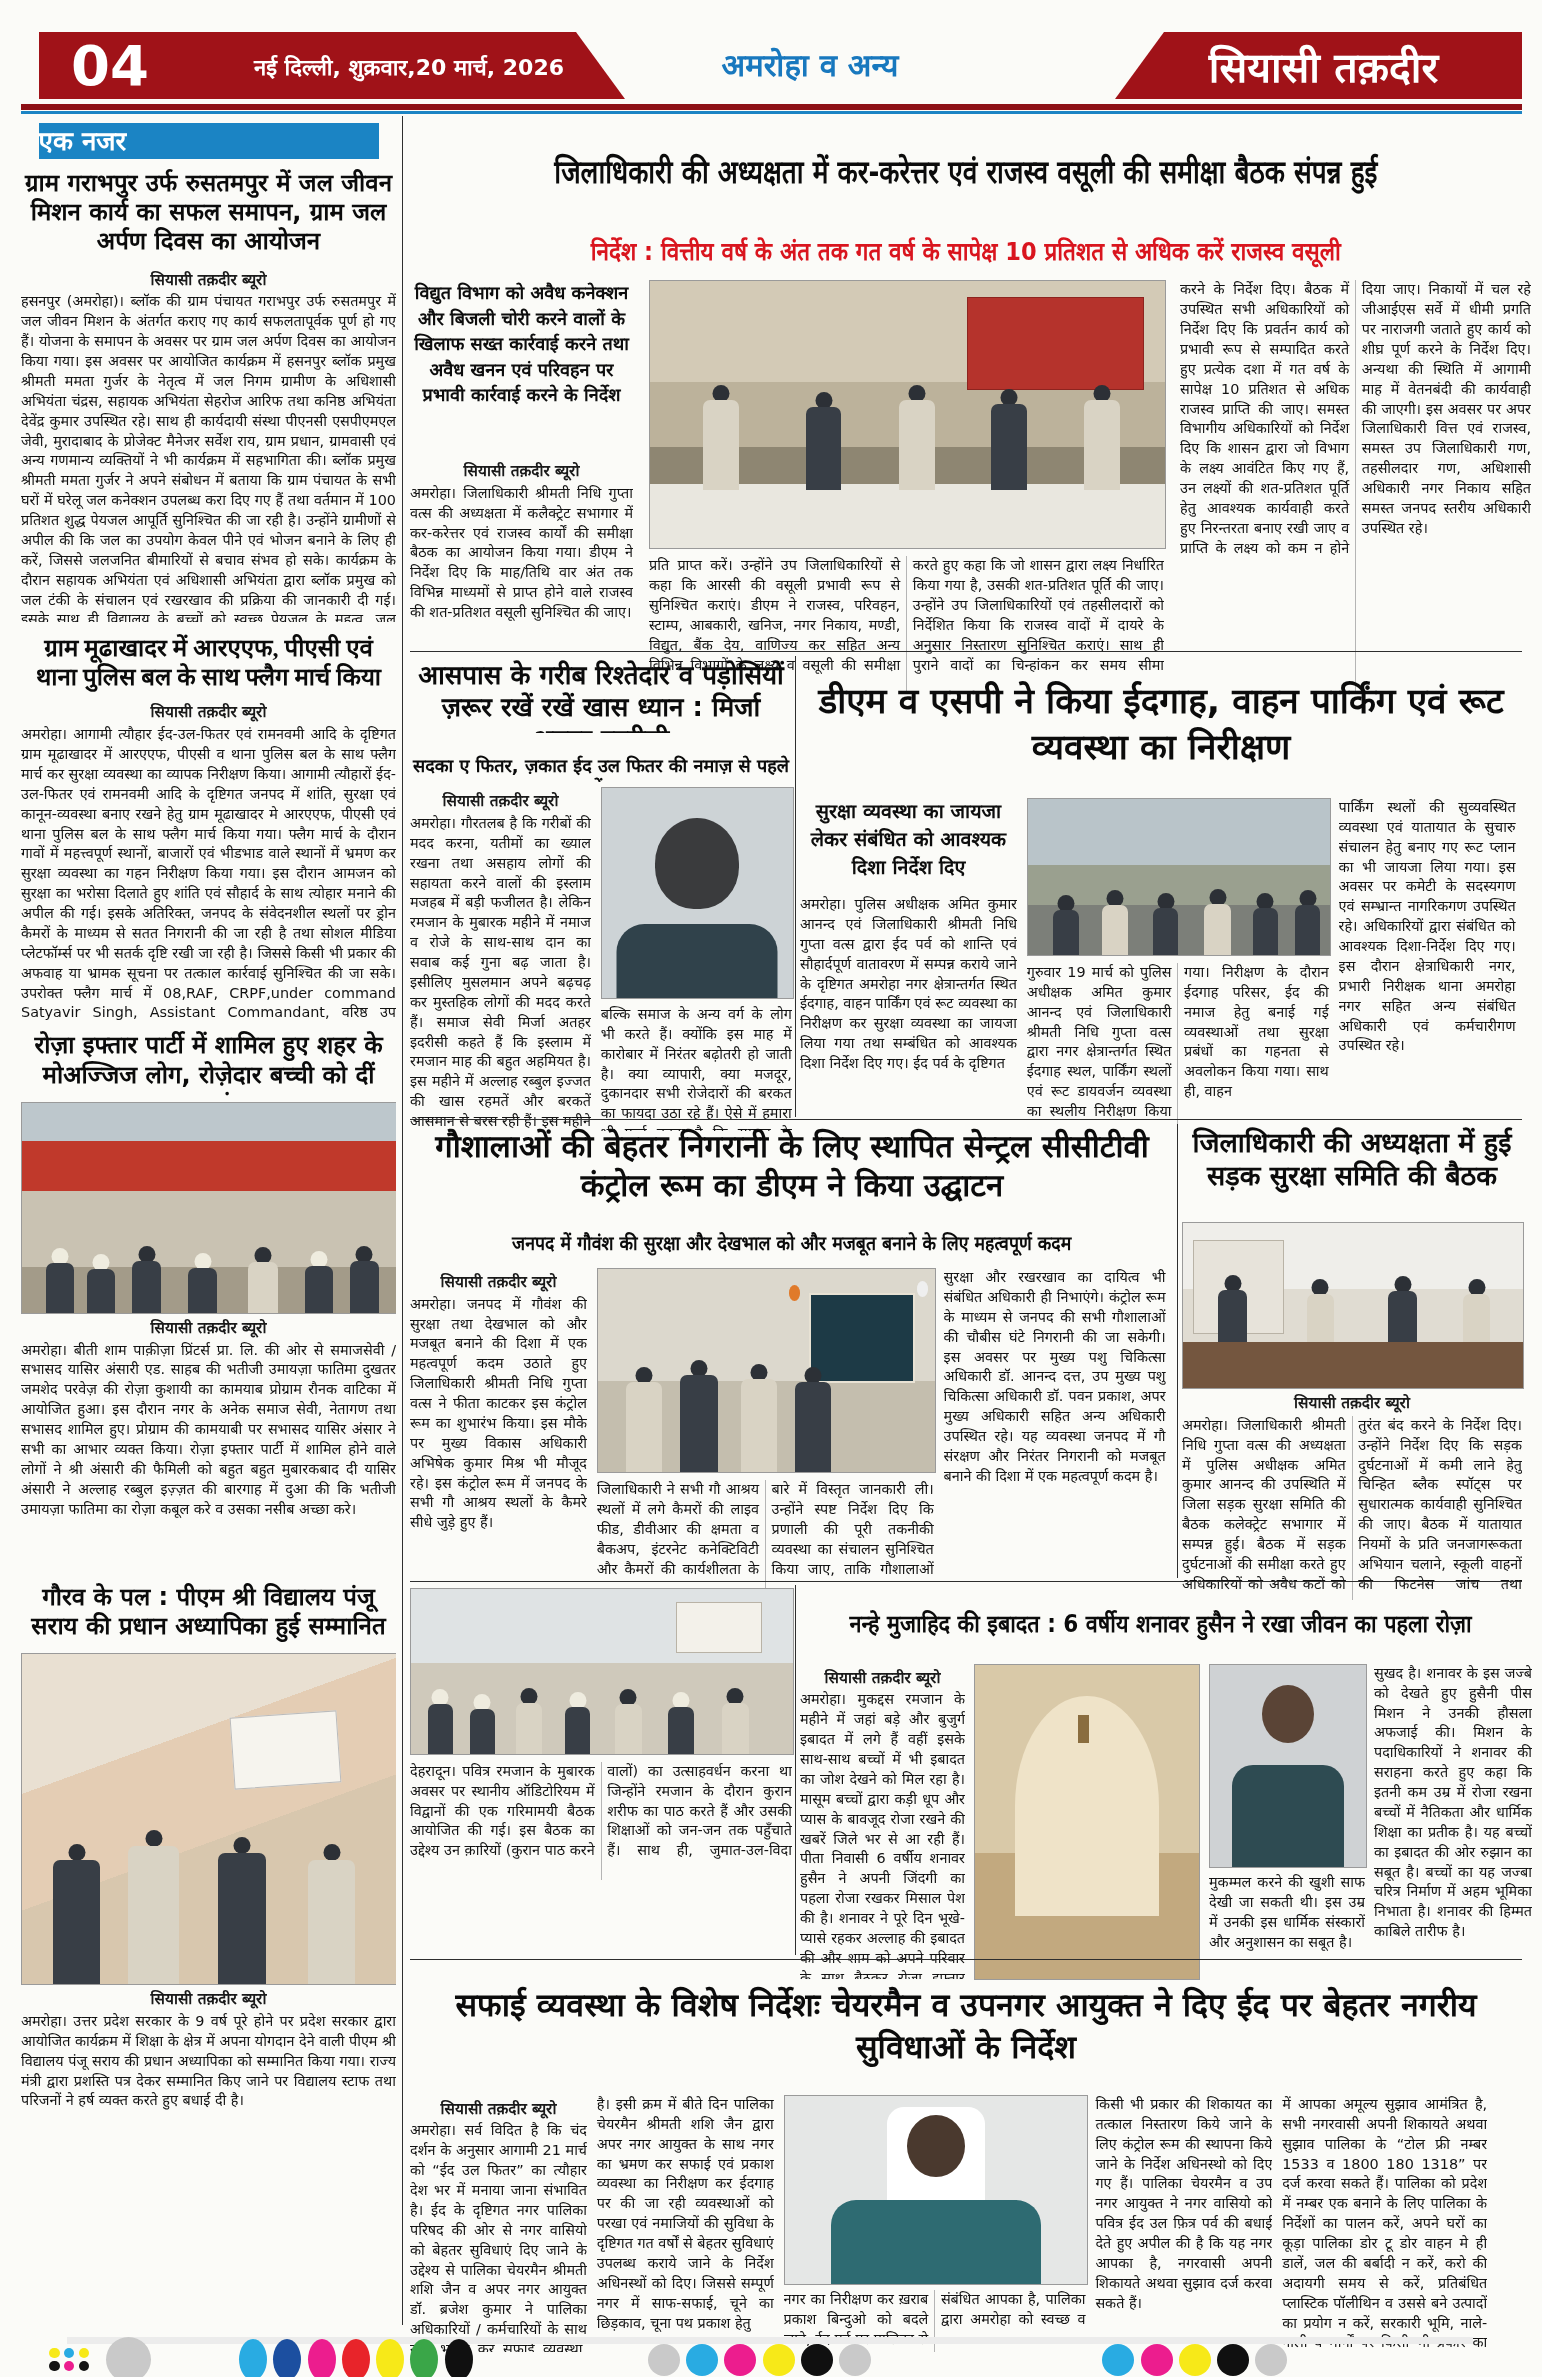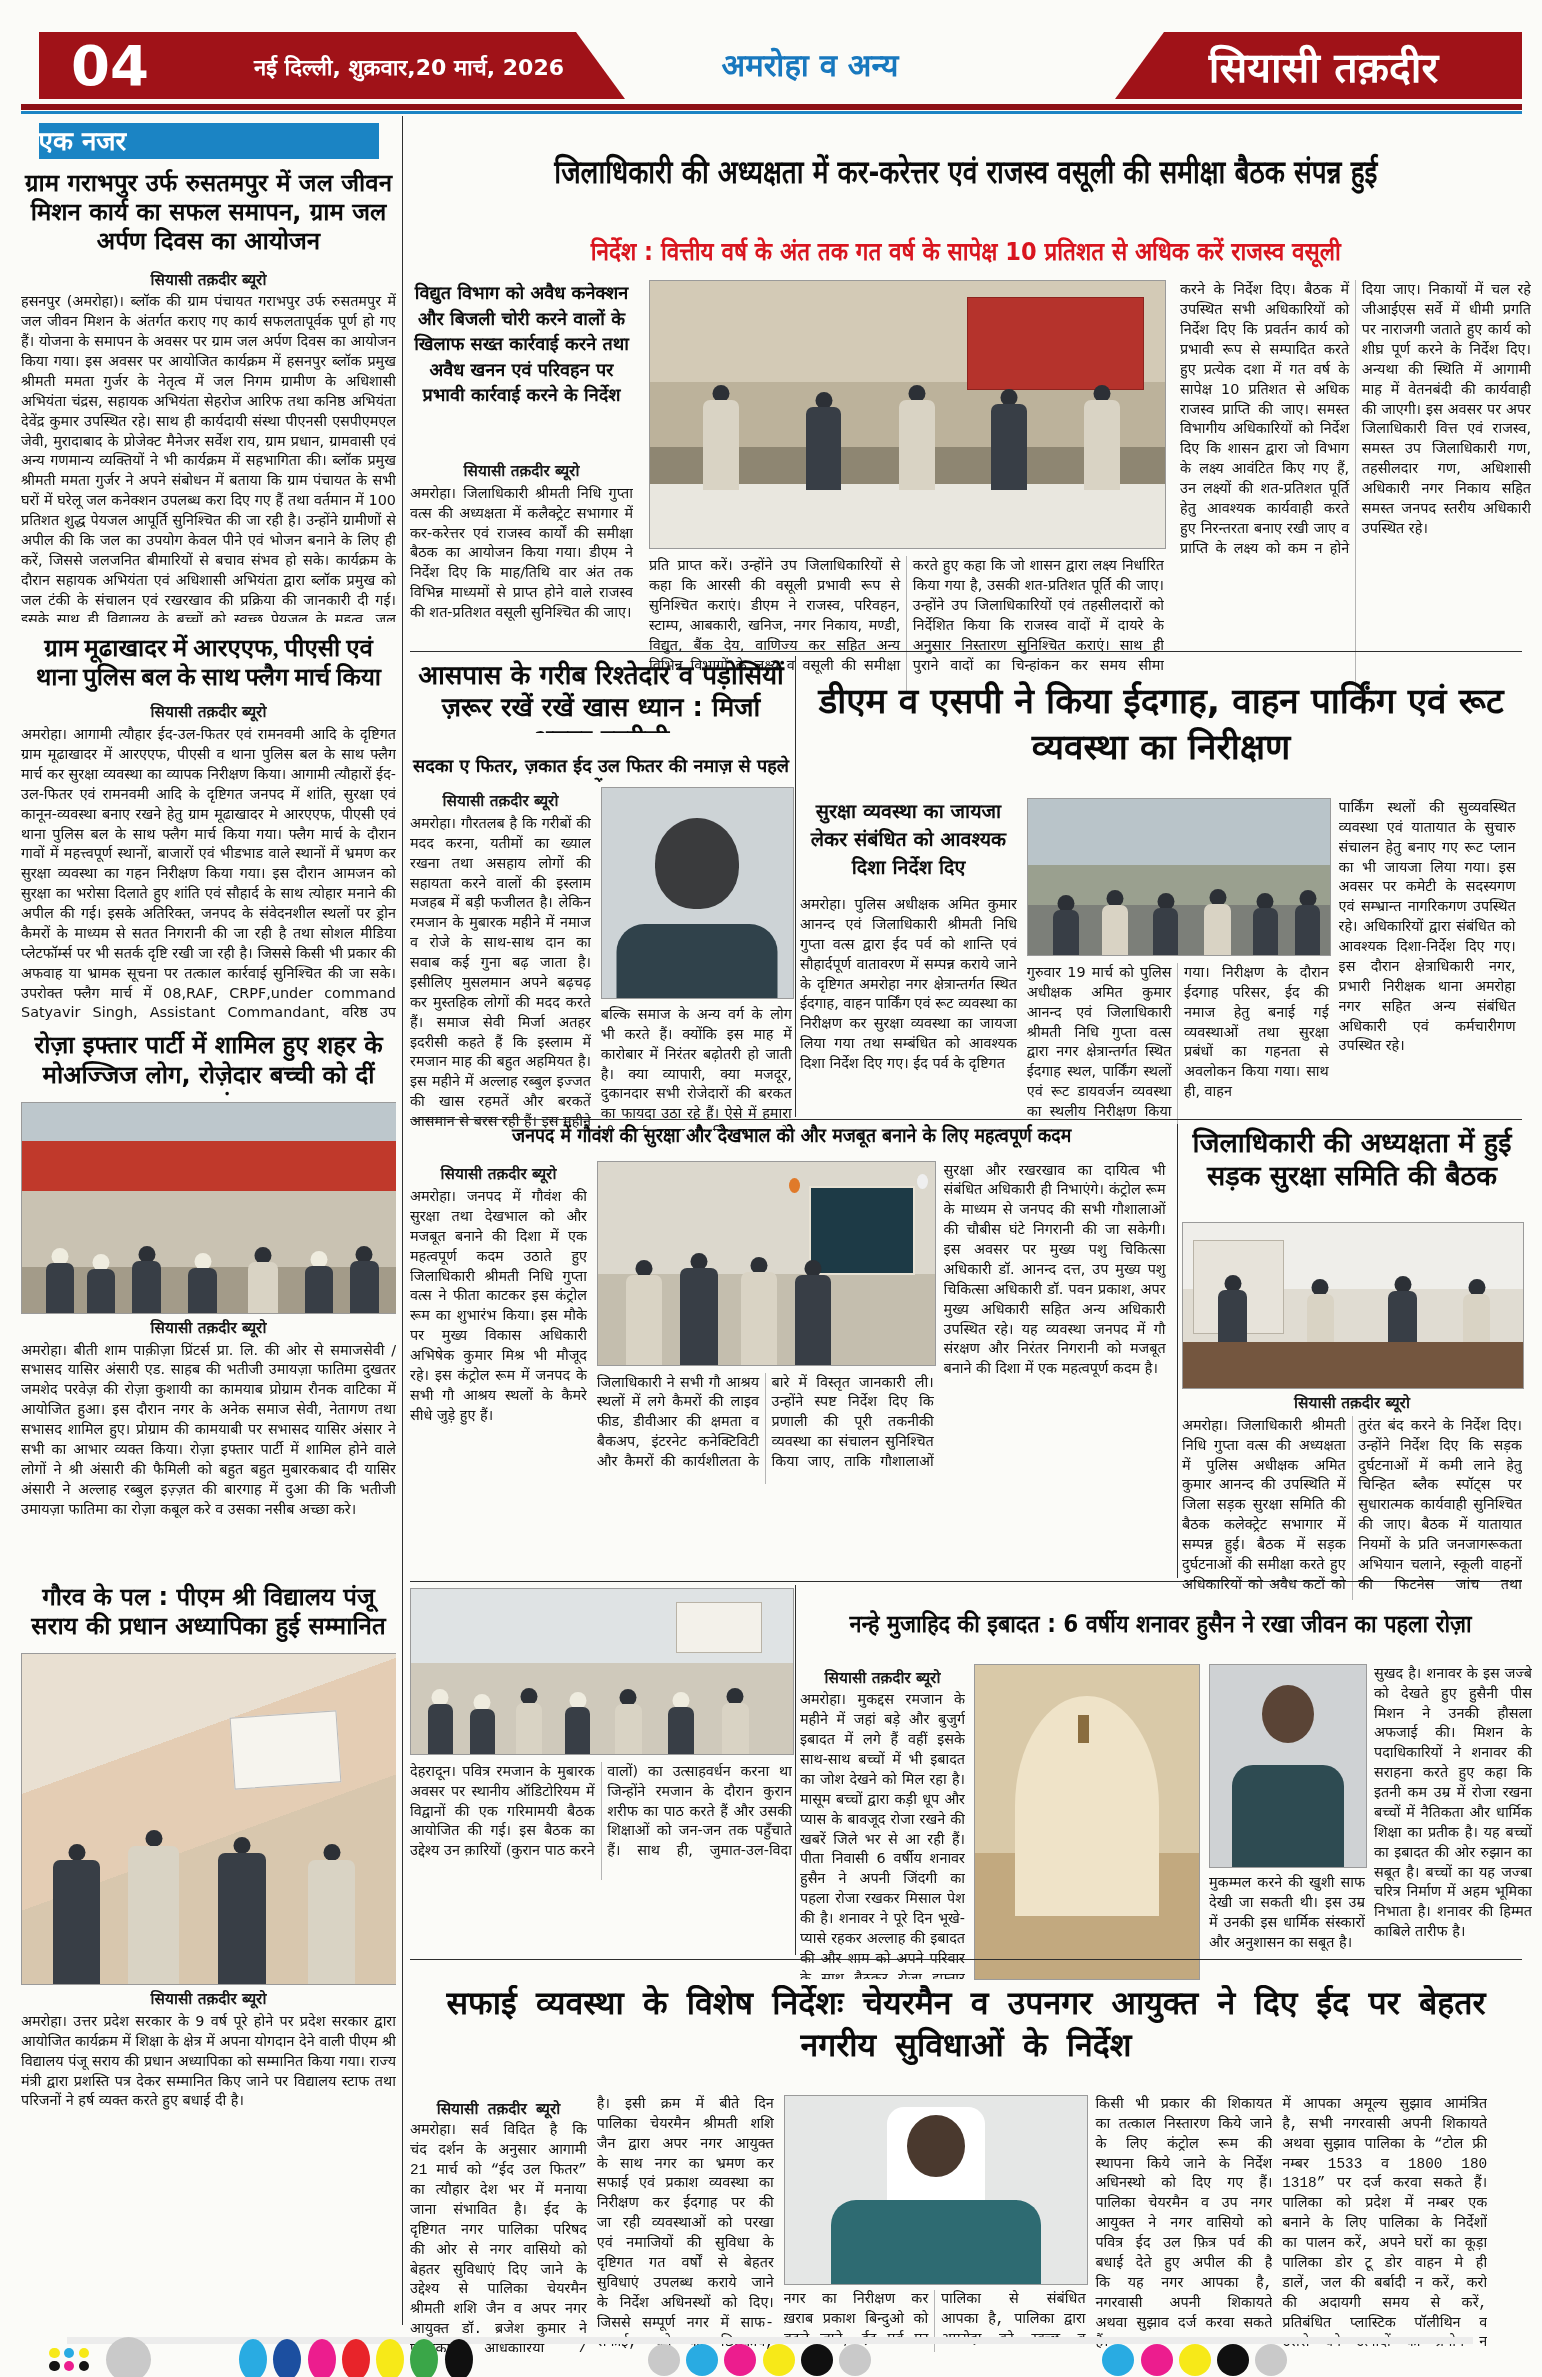--- a/index.html
+++ b/index.html
@@ -185,20 +185,21 @@
       </div>
       <div class="bt cols2" style="height:184px;margin-top:7px;">गुरुवार 19 मार्च को पुलिस अधीक्षक अमित कुमार आनन्द एवं जिलाधिकारी श्रीमती निधि गुप्ता वत्स द्वारा नगर क्षेत्रान्तर्गत स्थित ईदगाह स्थल, पार्किंग स्थलों एवं रूट डायवर्जन व्यवस्था का स्थलीय निरीक्षण किया गया। निरीक्षण के दौरान ईदगाह परिसर, ईद की नमाज हेतु बनाई गई व्यवस्थाओं तथा सुरक्षा प्रबंधों का गहनता से अवलोकन किया गया। साथ ही, वाहन</div>
     </div>
     <div style="width:177px;flex:none;">
       <div class="bt" style="height:351px;">पार्किंग स्थलों की सुव्यवस्थित व्यवस्था एवं यातायात के सुचारु संचालन हेतु बनाए गए रूट प्लान का भी जायजा लिया गया। इस अवसर पर कमेटी के सदस्यगण एवं सम्भ्रान्त नागरिकगण उपस्थित रहे। अधिकारियों द्वारा संबंधित को आवश्यक दिशा-निर्देश दिए गए। इस दौरान क्षेत्राधिकारी नगर, प्रभारी निरीक्षक थाना अमरोहा नगर सहित अन्य संबंधित अधिकारी एवं कर्मचारीगण उपस्थित रहे।</div>
     </div>
   </div>
 </section>
 
 <section class="abs" style="left:410px;top:1124px;width:764px;height:454px;">
+  <h1 class="hl" style="font-size:31px;height:84px;line-height:1.25;margin-top:2.8px;">गौशालाओं की बेहतर निगरानी के लिए स्थापित सेन्ट्रल सीसीटीवी कंट्रोल रूम का डीएम ने किया उद्घाटन</h1>
   <div class="hl" style="font-size:19.6px;height:29.5px;">
     <span class="squeeze2">जनपद में गौवंश की सुरक्षा और देखभाल को और मजबूत बनाने के लिए महत्वपूर्ण कदम</span>
   </div>
   <div style="display:flex;gap:9.8px;margin-top:7px;">
     <div style="width:177px;flex:none;">
       <div class="byline">सियासी तक़दीर ब्यूरो</div>
       <div class="bt" style="height:295px;">अमरोहा। जनपद में गौवंश की सुरक्षा तथा देखभाल को और मजबूत बनाने की दिशा में एक महत्वपूर्ण कदम उठाते हुए जिलाधिकारी श्रीमती निधि गुप्ता वत्स ने फीता काटकर इस कंट्रोल रूम का शुभारंभ किया। इस मौके पर मुख्य विकास अधिकारी अभिषेक कुमार मिश्र भी मौजूद रहे। इस कंट्रोल रूम में जनपद के सभी गौ आश्रय स्थलों के कैमरे सीधे जुड़े हुए हैं।</div>
     </div>
     <div style="width:337px;flex:none;">
       <div class="photo" style="width:337px;height:203px;background:linear-gradient(180deg,#dcd8cd 0 55%,#c4beae 55% 100%);">
@@ -265,21 +266,21 @@
       </div>
       <div class="bt" style="height:90px;margin-top:5.6px;">मुकम्मल करने की खुशी साफ देखी जा सकती थी। इस उम्र में उनकी इस धार्मिक संस्कारों और अनुशासन का सबूत है।</div>
     </div>
     <div style="width:158px;flex:none;">
       <div class="bt" style="height:314px;">सुखद है। शनावर के इस जज्बे को देखते हुए हुसैनी पीस मिशन ने उनकी हौसला अफजाई की। मिशन के पदाधिकारियों ने शनावर की सराहना करते हुए कहा कि इतनी कम उम्र में रोजा रखना बच्चों में नैतिकता और धार्मिक शिक्षा का प्रतीक है। यह बच्चों का इबादत की ओर रुझान का सबूत है। बच्चों का यह जज्बा चरित्र निर्माण में अहम भूमिका निभाता है। शनावर की हिम्मत काबिले तारीफ है।</div>
     </div>
   </div>
   <div class="bt abs" style="left:184px;top:365px;width:0;height:0;overflow:hidden;">और सब्र की हर कोई तारीफ कर रहा है। शनावर के रोजा रखने को देखते हुए परिवार में खुशी का माहौल है। उनके वालिद (पिता) अजीम जैदी को बधाई देने वालों का तांता लगा हुआ है। रिश्तेदारों और स्थानीय लोगों ने अजीम जैदी को मुबारकबाद देते हुए कहा कि बच्चों में इबादत की तरफ रुझान नेक</div>
 </section>
 
-<section class="abs" style="left:410px;top:1964px;width:1112px;height:365px;font-family:Liberation Mono, monospace;">
+<section class="abs" style="left:410px;top:1964px;width:1112px;height:365px;">
   <h1 class="hl" style="font-size:32px;height:88px;line-height:1.3;">सफाई व्यवस्था के विशेष निर्देशः चेयरमैन व उपनगर आयुक्त ने दिए ईद पर बेहतर नगरीय सुविधाओं के निर्देश</h1>
   <div style="display:flex;gap:9.8px;margin-top:7px;">
     <div style="width:177px;flex:none;">
       <div class="byline">सियासी तक़दीर ब्यूरो</div>
       <div class="bt" style="height:231px;">अमरोहा। सर्व विदित है कि चंद दर्शन के अनुसार आगामी 21 मार्च को “ईद उल फितर” का त्यौहार देश भर में मनाया जाना संभावित है। ईद के दृष्टिगत नगर पालिका परिषद की ओर से नगर वासियो को बेहतर सुविधाएं दिए जाने के उद्देश्य से पालिका चेयरमैन श्रीमती शशि जैन व अपर नगर आयुक्त डॉ. ब्रजेश कुमार ने पालिका अधिकारियों / कर्मचारियों के साथ नगर भ्रमण कर सफाई व्यवस्था, मार्ग प्रकाश व्यवस्था एवं पेयजल आपूर्ति का जायजा लिया।</div>
     </div>
     <div style="width:177px;flex:none;">
       <div class="bt" style="height:255px;">है। इसी क्रम में बीते दिन पालिका चेयरमैन श्रीमती शशि जैन द्वारा अपर नगर आयुक्त के साथ नगर का भ्रमण कर सफाई एवं प्रकाश व्यवस्था का निरीक्षण कर ईदगाह पर की जा रही व्यवस्थाओं को परखा एवं नमाजियों की सुविधा के दृष्टिगत गत वर्षों से बेहतर सुविधाएं उपलब्ध कराये जाने के निर्देश अधिनस्थों को दिए। जिससे सम्पूर्ण नगर में साफ-सफाई, चूने का छिड़काव, चूना पथ प्रकाश हेतु</div>
     </div>
     <div style="width:302px;flex:none;">

